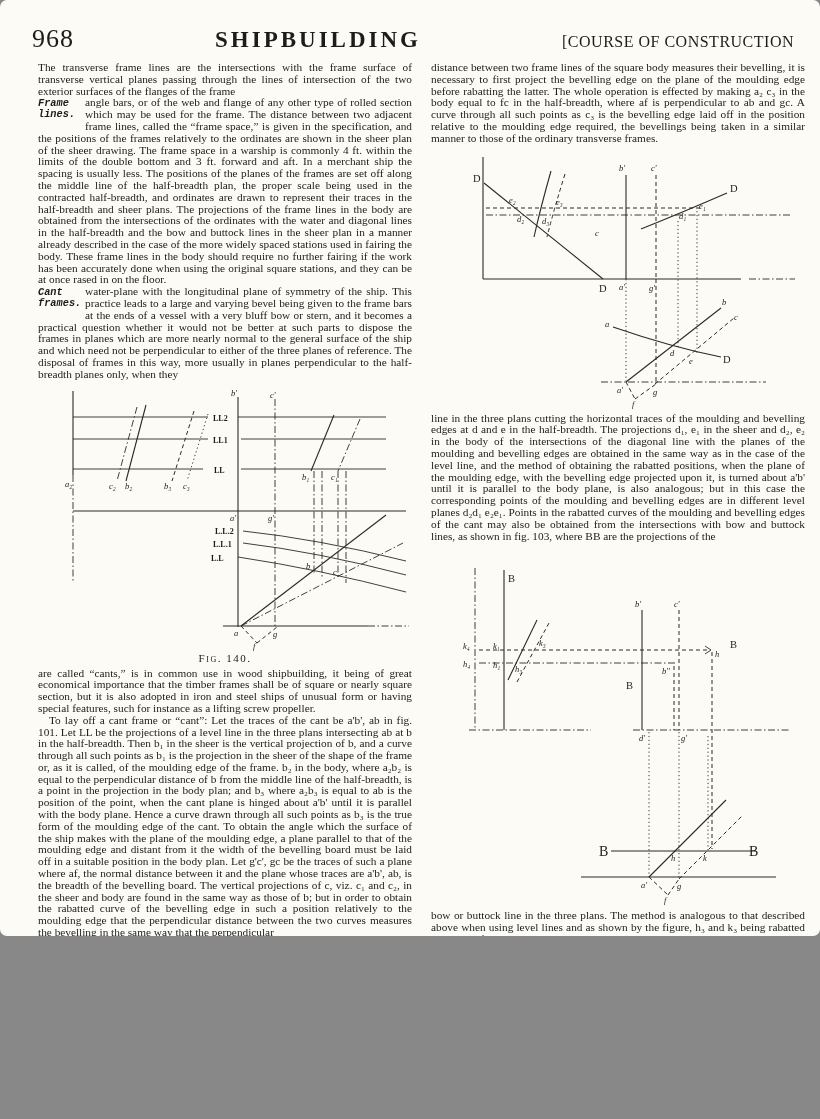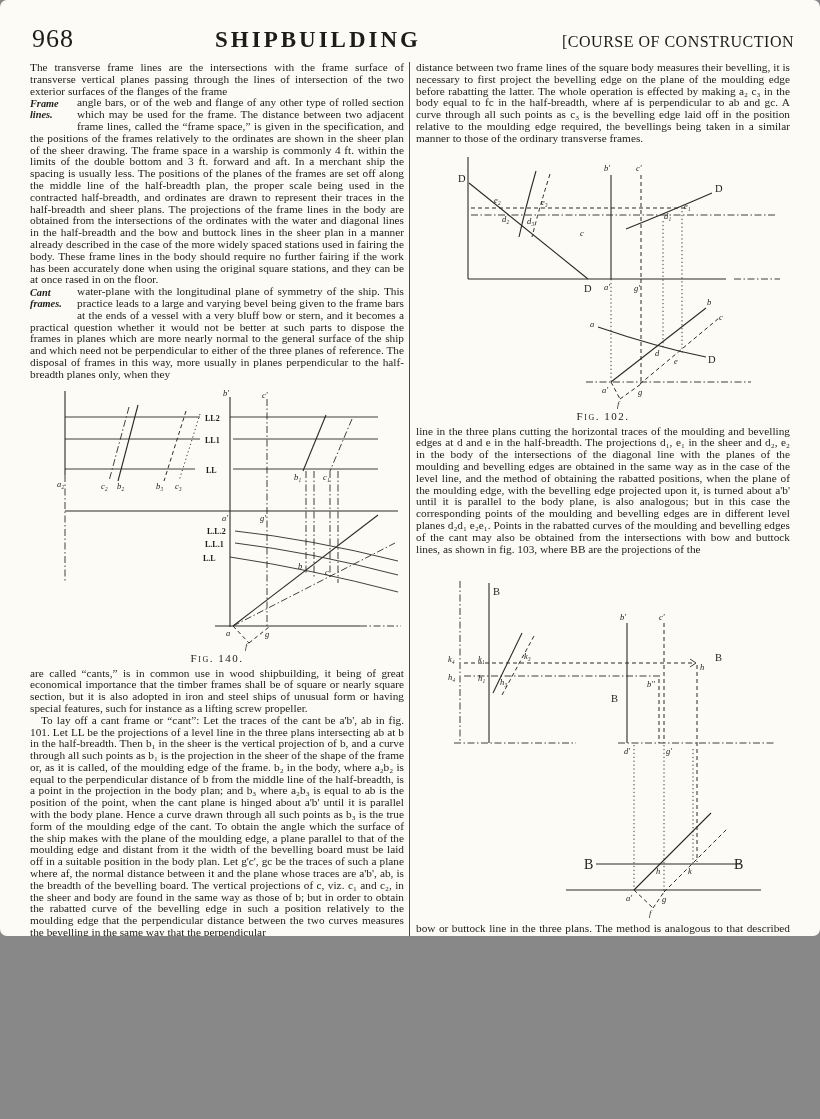--- a/index.html
+++ b/index.html
@@ -8,27 +8,27 @@
     width:820px; height:936px; margin:0 auto; position:relative;
     background:#fcfbf6; color:#1d1c1a; overflow:hidden;
     font-family:"Liberation Serif","DejaVu Serif",serif;
     border-radius:7px;
   }
   .masthead { display:flex; align-items:baseline; padding:24px 26px 2px 32px; }
   .pageno { font-size:26px; letter-spacing:1px; }
   .main-title { flex:1; text-align:center; font-size:23px; font-weight:bold; letter-spacing:3px; }
   .running-head { font-size:16px; letter-spacing:.5px; white-space:nowrap;font-family:Liberation Serif, serif; }
   .columns { display:flex; padding:6px 24px 0 30px; align-items:stretch; }
-  .col { width:374px; }
+  .col { width:374px;margin-left:8px; }
   .col-divider { width:1px; background:#4a4a45; margin:0 6px 0 5px; }
   .col p { text-align:justify; font-size:11.3px; line-height:11.8px; }
   .indent { text-indent:11px; }
   .sidenote {
     float:left; width:47px; font-style:italic; font-weight:bold;
-    font-size:10.3px; line-height:11px; padding:1px 4px 2px 0;
+    font-size:10.3px; line-height:11px; padding:1px 4px 2px 0;font-family:Liberation Mono, monospace;
   }
   .figure { text-align:center; margin:6px 0 4px 0; }
   .figcaption { font-variant:small-caps; font-size:11px; letter-spacing:1.5px; margin-top:1px; }
   svg { display:block; margin:0 auto; }
   svg line, svg path, svg polyline { stroke:#2b2a27; fill:none; }
   .s  { stroke-width:1.1; }
   .th { stroke-width:0.9; }
   .da { stroke-width:1; stroke-dasharray:4 3; }
   .dd { stroke-width:0.9; stroke-dasharray:7 2.5 1.5 2.5; }
   .do { stroke-width:0.9; stroke-dasharray:1.3 2.6; }
@@ -178,21 +178,20 @@
             <text x="303" y="169">c</text>
             <text x="174" y="176">a</text>
             <text x="239" y="205">d</text>
             <text x="258" y="213">e</text>
             <text class="bl" x="292" y="212">D</text>
             <text x="186" y="242">a'</text>
             <text x="201" y="256">f</text>
             <text x="222" y="244">g</text>
           </g>
         </svg>
-        <div class="figcaption">Fig. 102.</div>
       </div>
 
       <p>line in the three plans cutting the horizontal traces of the moulding and bevelling edges at d and e in the half-breadth.  The projections d₁, e₁ in the sheer and d₂, e₂ in the body of the intersections of the diagonal line with the planes of the moulding and bevelling edges are obtained in the same way as in the case of the level line, and the method of obtaining the rabatted positions, when the plane of the moulding edge, with the bevelling edge projected upon it, is turned about a'b' until it is parallel to the body plane, is also analogous; but in this case the corresponding points of the moulding and bevelling edges are in different level planes d₂d₁ e₂e₁.  Points in the rabatted curves of the moulding and bevelling edges of the cant may also be obtained from the intersections with bow and buttock lines, as shown in fig. 103, where BB are the projections of the</p>
 
       <div class="figure">
         <svg width="375" height="358" viewBox="0 0 375 358">
           <g>
             <line class="dd" x1="44" y1="20" x2="44" y2="182"></line>
             <line class="s" x1="73" y1="22" x2="73" y2="182"></line>
             <line class="s" x1="77" y1="132" x2="106" y2="72"></line>

